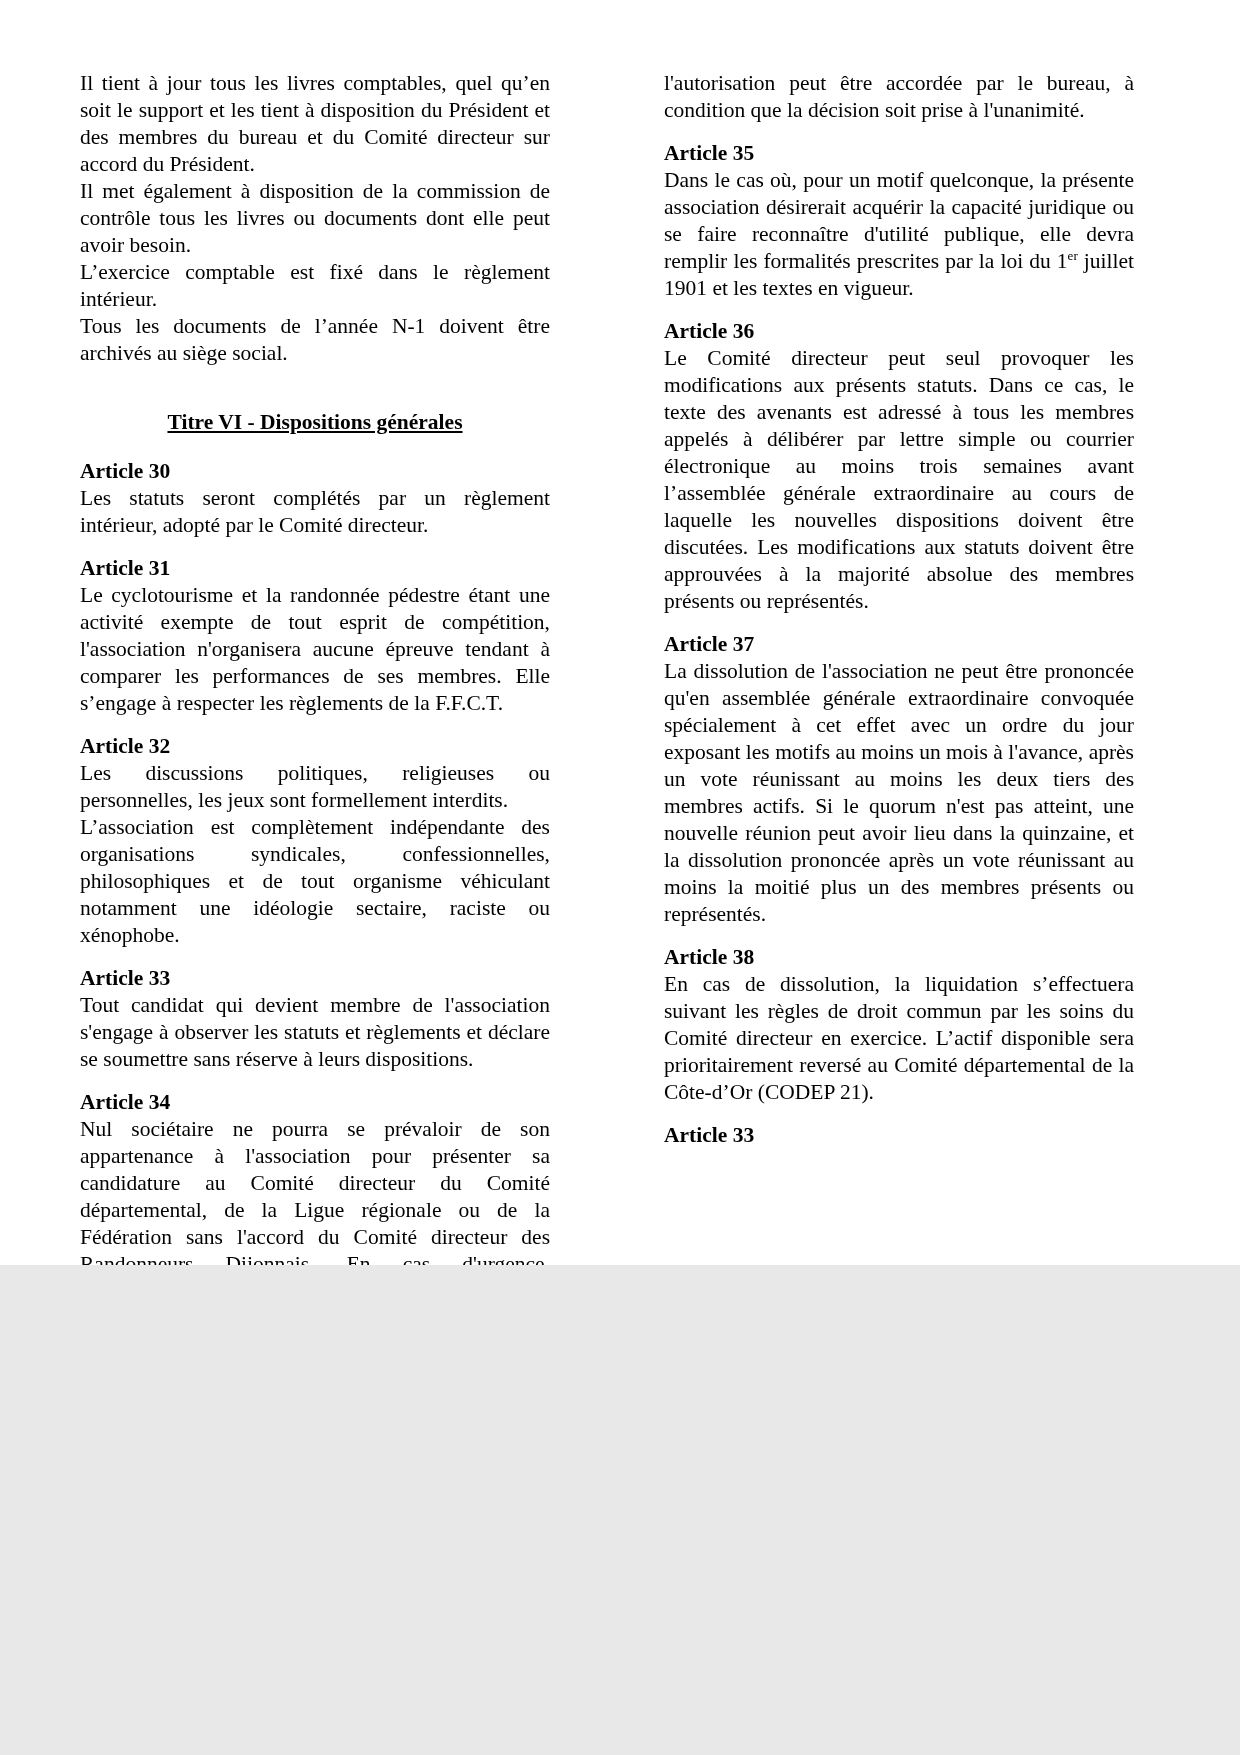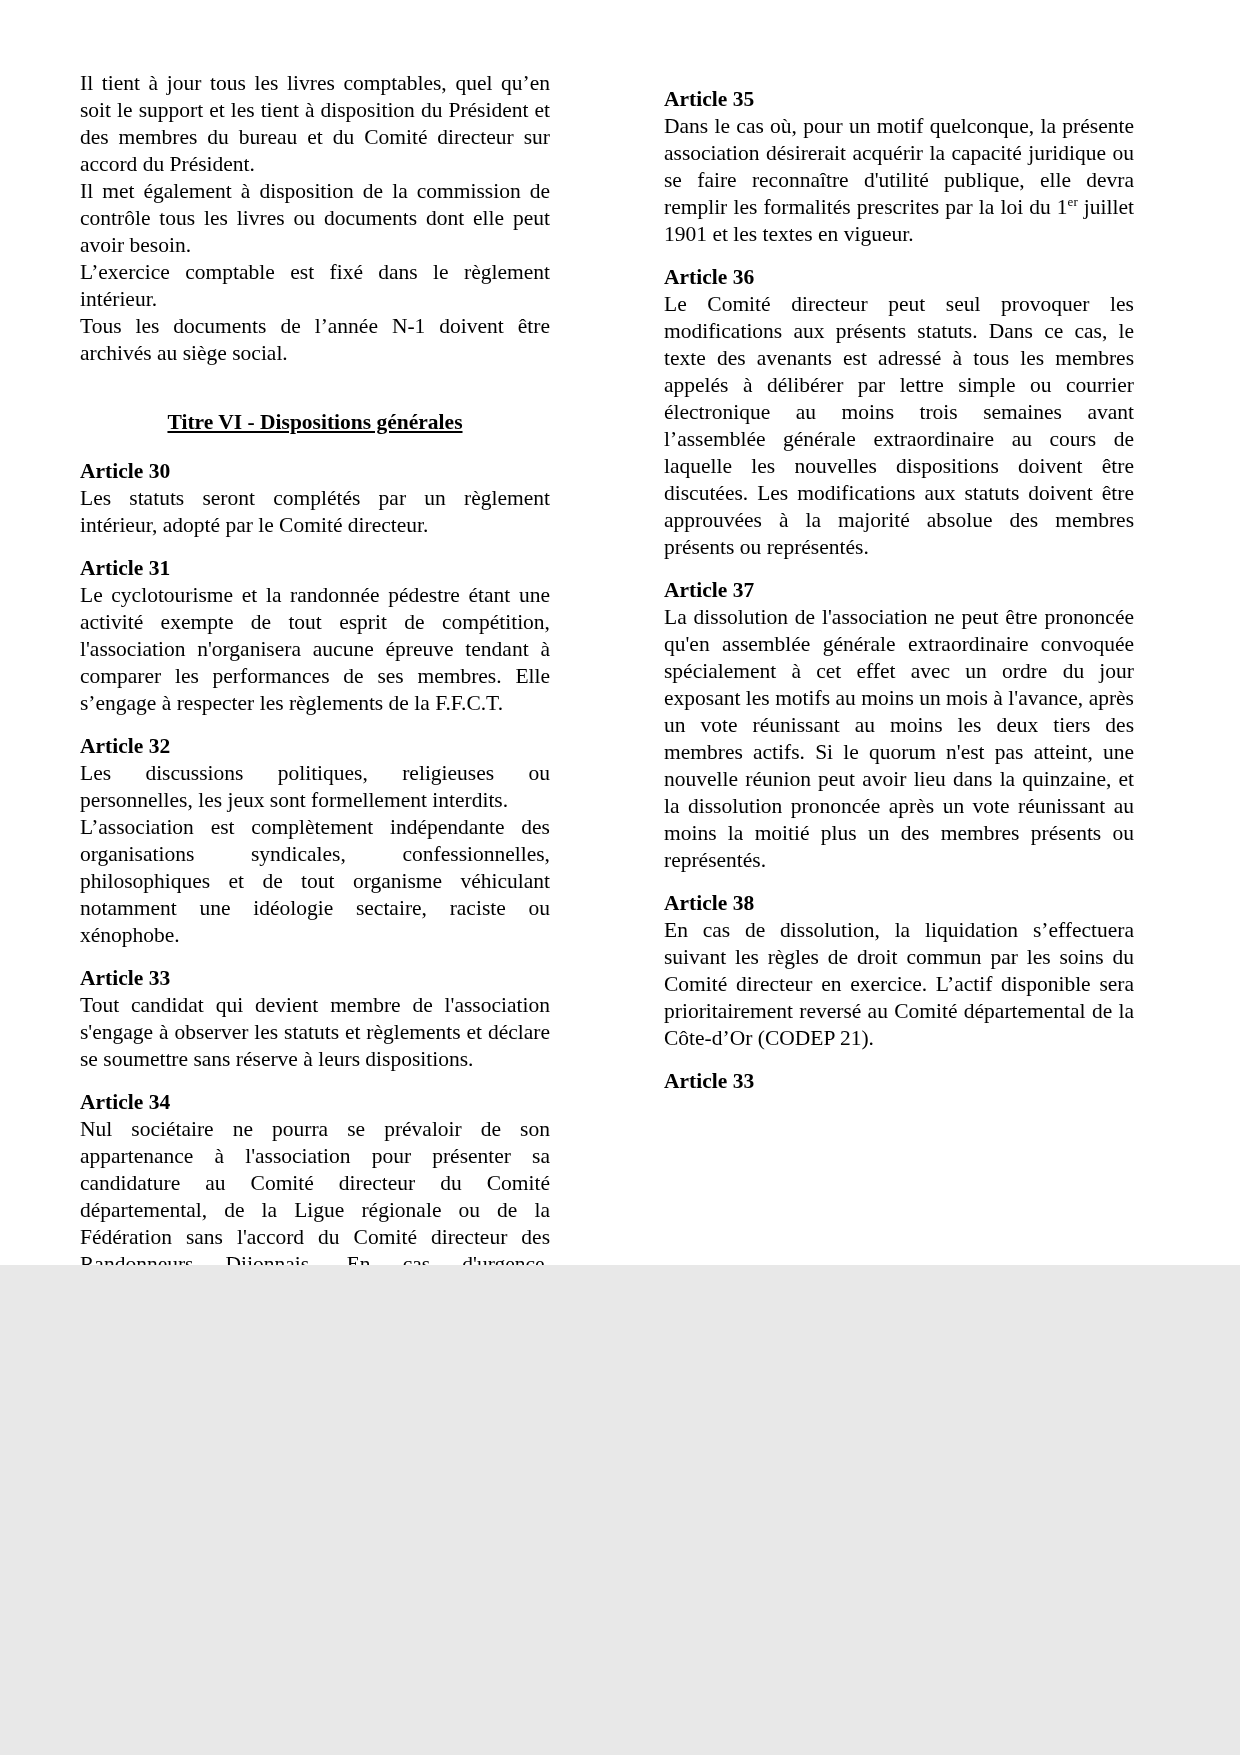--- a/index.html
+++ b/index.html
@@ -124,20 +124,21 @@
       <p>Tout candidat qui devient membre de l'association s'engage à observer les statuts et règlements et déclare se soumettre sans réserve à leurs dispositions.</p>
     </div>
 
     <div class="article">
       <h3>Article 34</h3>
       <p class="force-justify">Nul sociétaire ne pourra se prévaloir de son appartenance à l'association pour présenter sa candidature au Comité directeur du Comité départemental, de la Ligue régionale ou de la Fédération sans l'accord du Comité directeur des Randonneurs Dijonnais. En cas d'urgence,</p>
     </div>
   </div>
 
   <div class="col col-right">
+    <p>l'autorisation peut être accordée par le bureau, à condition que la décision soit prise à l'unanimité.</p>
 
     <div class="article">
       <h3>Article 35</h3>
       <p><span>Dans le cas où, pour un motif quelconque, la présente association désirerait acquérir la capacité juridique ou se faire reconnaître d'utilité publique, elle devra remplir les formalités prescrites par la loi du 1</span><sup>er</sup><span> juillet 1901 et les textes en vigueur.</span></p>
     </div>
 
     <div class="article">
       <h3>Article 36</h3>
       <p>Le Comité directeur peut seul provoquer les modifications aux présents statuts. Dans ce cas, le texte des avenants est adressé à tous les membres appelés à délibérer par lettre simple ou courrier électronique au moins trois semaines avant l’assemblée générale extraordinaire au cours de laquelle les nouvelles dispositions doivent être discutées. Les modifications aux statuts doivent être approuvées à la majorité absolue des membres présents ou représentés.</p>
     </div>

